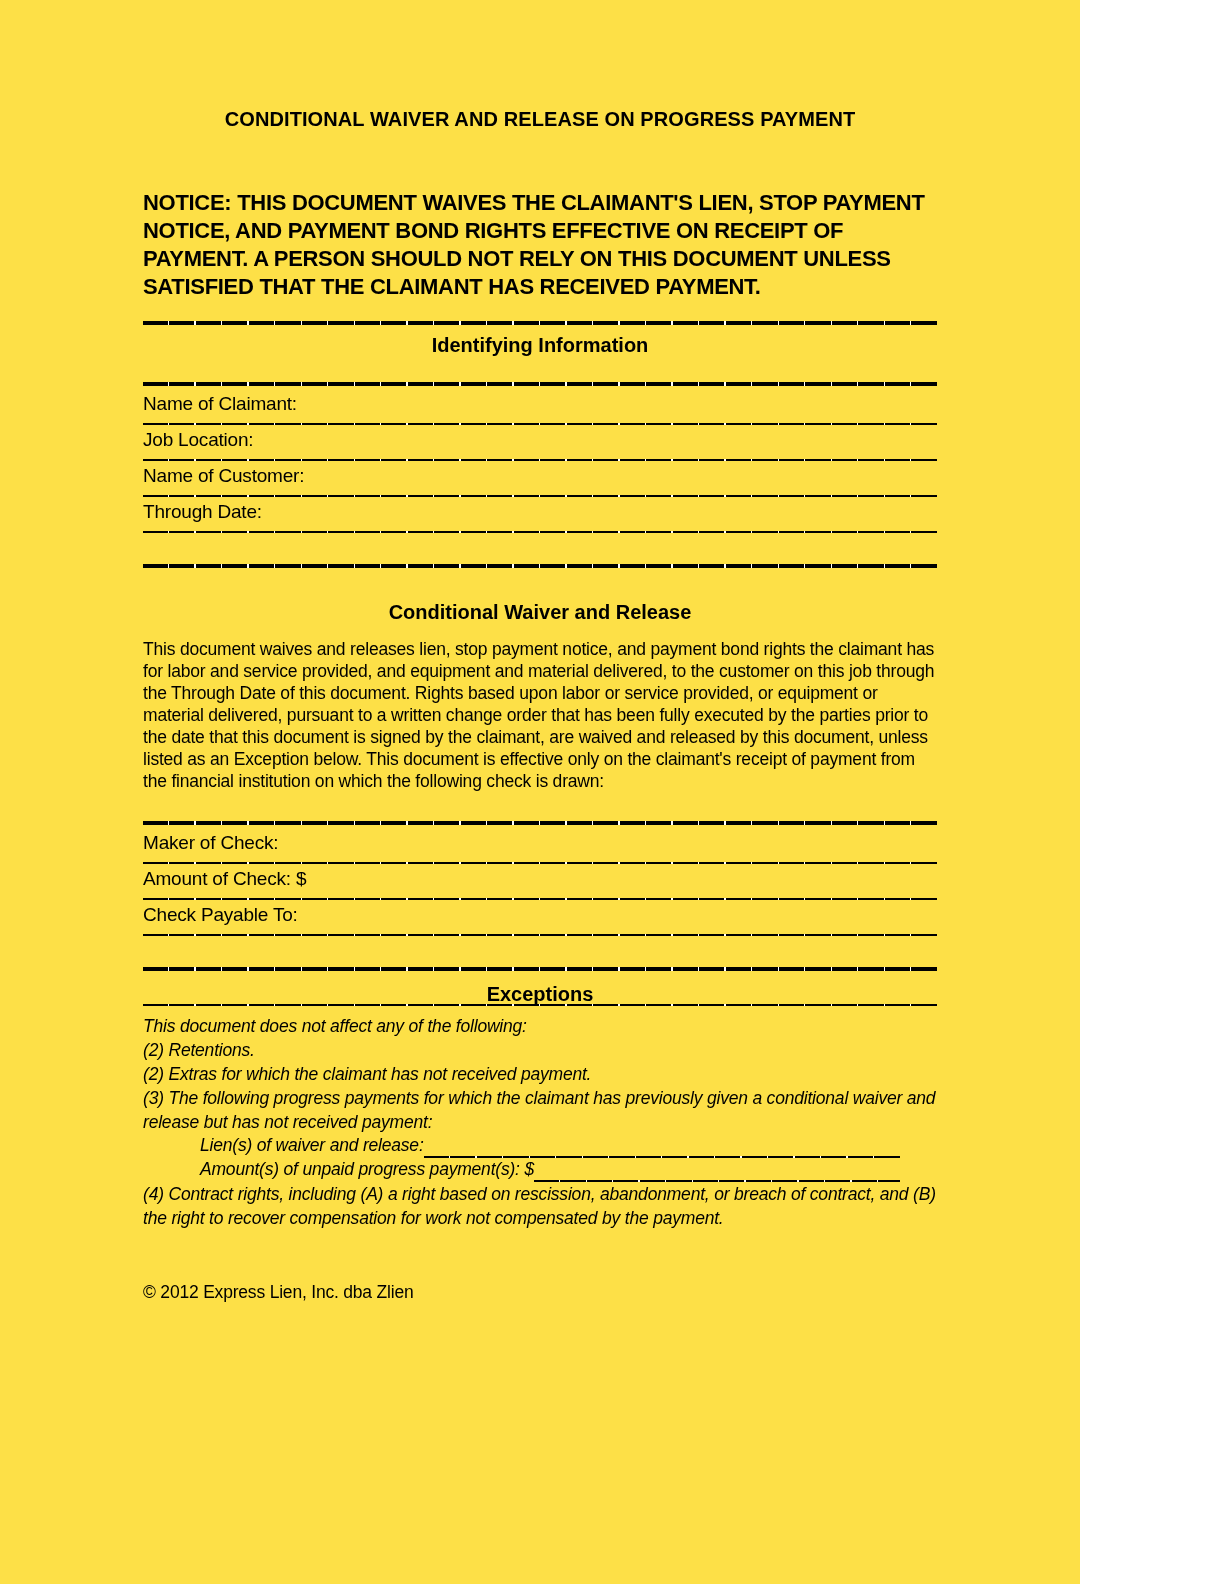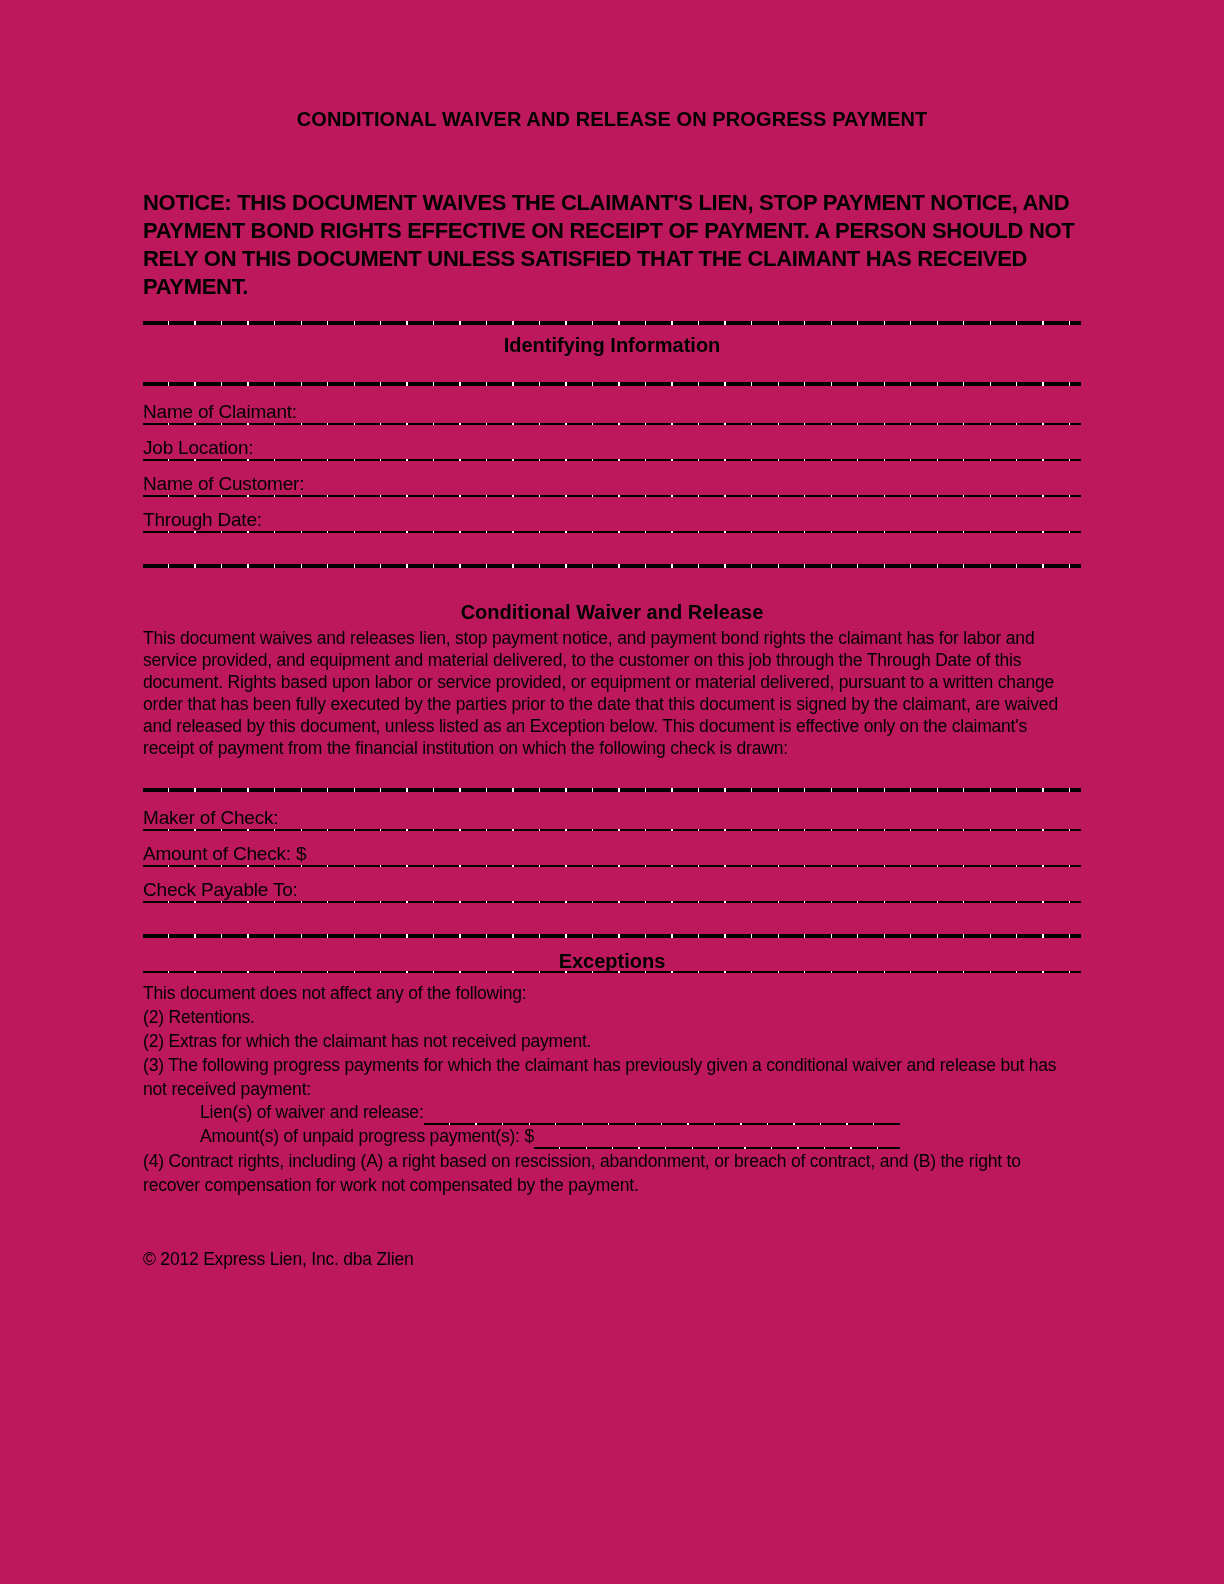--- a/index.html
+++ b/index.html
@@ -1,21 +1,21 @@
 <!DOCTYPE html>
 <html><head>
 <meta charset="utf-8">
 <style>
   html, body { margin: 0; padding: 0; background: #ffffff; }
   .page {
-    width: 1224px;
+    width: 1080px;
     height: 1584px;
     box-sizing: border-box;
     padding: 108px 143px 0 143px;
-    background: #be185d;
+    background: #fde047;
     color: #000000;
     font-family: "Liberation Sans", sans-serif;
     overflow: hidden;
   }
   .doc-title {
     margin: 0;
     font-size: 20px;
     font-weight: bold;
     text-align: center;
     letter-spacing: 0.1px;
@@ -54,39 +54,39 @@
     height: 36px;
     display: flex;
     align-items: flex-end;
     background: repeating-linear-gradient(to right, #000 0px, #000 25px, #fff 25px, #fff 26.5px) left bottom / 100% 2px no-repeat;
   }
   .sig-fields .field-row { height: 37px; }
   .field-label {
     font-size: 19px;
     line-height: 22px;
     letter-spacing: -0.2px;
-    padding-bottom: 2px;
+    padding-bottom: 10px;
     white-space: nowrap;
   }
   .body-text {
-    margin: 3px 0 0 0;
+    margin: 14px 0 0 0;
     font-size: 17.5px;
     line-height: 22px;
     letter-spacing: -0.2px;
   }
   .exceptions-header {
     margin-top: 9px;
     height: 26px;
     display: flex;
     justify-content: center;
     align-items: flex-end;
     background: repeating-linear-gradient(to right, #000 0px, #000 25px, #fff 25px, #fff 26.5px) left bottom / 100% 2px no-repeat;
   }
   .exceptions-header .section-heading { padding: 0 3px; }
-  .exc-block { margin-top: 8px; }
+  .exc-block { margin-top: 8px; font-style: italic; }
   .exc-block p { margin: 0; font-size: 17.5px; line-height: 24px; letter-spacing: -0.2px; }
   .sub-field {
     width: 757px;
     height: 24px;
     padding-left: 57px;
     box-sizing: border-box;
     display: flex;
     align-items: flex-end;
   }
   .sub-field .field-label { font-size: 17.5px; line-height: 24px; padding-bottom: 1px; }

